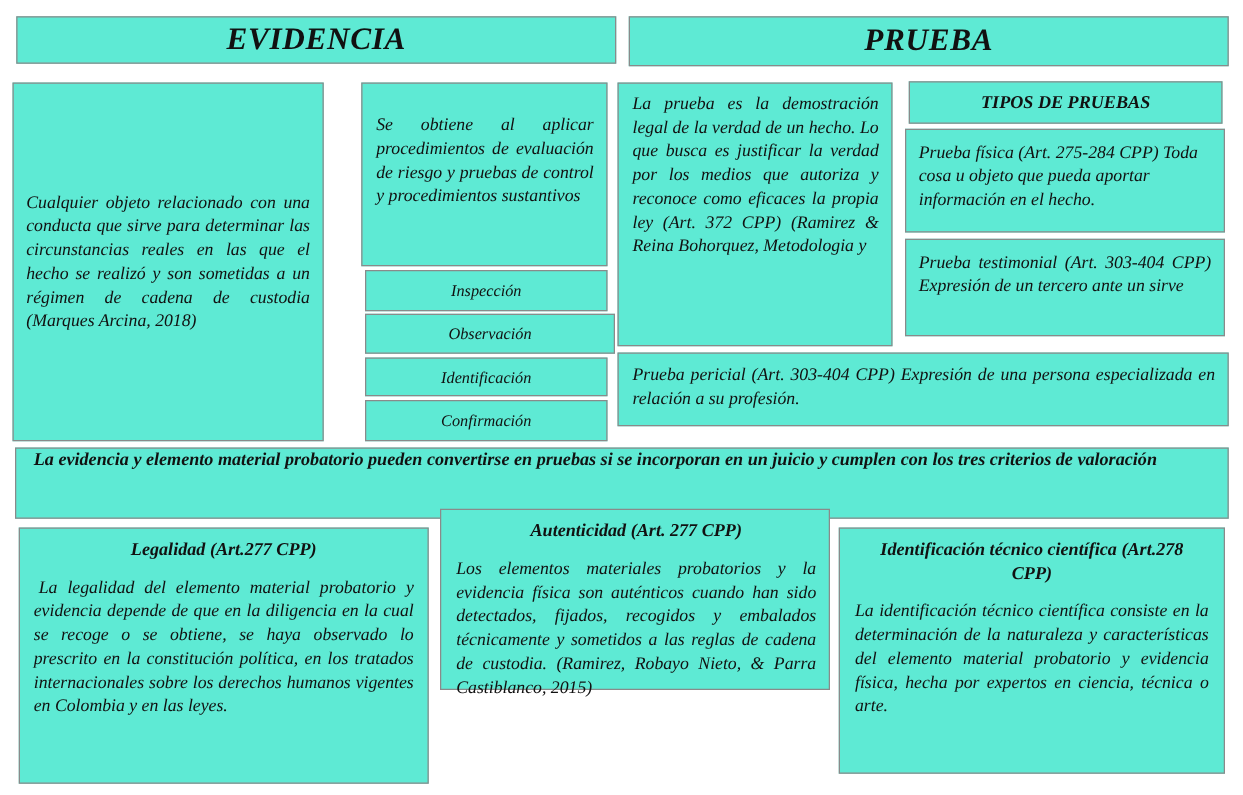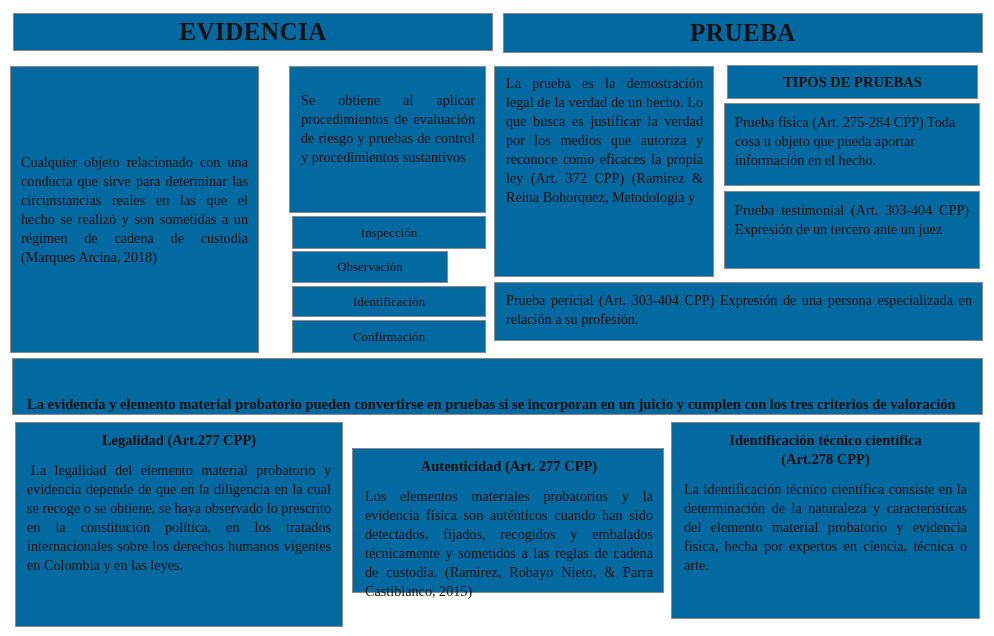--- a/index.html
+++ b/index.html
@@ -7,22 +7,23 @@
       width: 994px; height: 636px;
       background: #ffffff;
       position: relative;
       overflow: hidden;
       font-family: "Liberation Serif", "DejaVu Serif", serif;
       color: #111111;
     }
     .box {
       position: absolute;
       border: 1px solid #8a8a8a;
-      background: #0369a1;
+      background: #5eead4;
       box-sizing: border-box;
+      font-style: italic;
     }
     .hdr {
       display: flex; align-items: center; justify-content: center;
       font-weight: bold; font-size: 25px; letter-spacing: 0.5px;
     }
     .txt {
       font-size: 14.2px;
       line-height: 19px;
       text-align: justify;
     }
@@ -51,21 +52,21 @@
   <div class="txt" style="width:100%;">Cualquier objeto relacionado con una conducta que sirve para determinar las circunstancias reales en las que el hecho se realizó y son sometidas a un régimen de cadena de custodia (Marques Arcina, 2018)</div>
 </div>
 
 <div class="box" style="left:289px; top:66px; width:197px; height:147px; padding:24px 10px 0 11px;">
   <div class="txt">Se obtiene al aplicar procedimientos de evaluación de riesgo y pruebas de control y procedimientos sustantivos</div>
 </div>
 
 <div class="box center-txt" style="left:292px; top:216px; width:194px; height:33px;">
   <span>Inspección</span>
 </div>
-<div class="box center-txt" style="left:292px; top:251px; width:156px; height:32px;">
+<div class="box center-txt" style="left:292px; top:251px; width:200px; height:32px;">
   <span>Observación</span>
 </div>
 <div class="box center-txt" style="left:292px; top:286px; width:194px; height:31px;">
   <span>Identificación</span>
 </div>
 <div class="box center-txt" style="left:292px; top:320px; width:194px; height:33px;">
   <span>Confirmación</span>
 </div>
 
 <div class="box" style="left:494px; top:66px; width:220px; height:211px; padding:7px 10px 0 11px; overflow:hidden;">
@@ -79,38 +80,38 @@
 <div class="box" style="left:724px; top:103px; width:256px; height:83px; padding:9px 10px 0 10px;">
   <div class="txt" style="text-align:left;">
     <span>Prueba física (Art. 275-284 CPP)</span>
     <span>Toda cosa u objeto que pueda aportar información en el hecho.</span>
   </div>
 </div>
 
 <div class="box" style="left:724px; top:191px; width:256px; height:78px; padding:9px 10px 0 10px;">
   <div class="txt">
     <span>Prueba testimonial (Art. 303-404 CPP)</span>
-    <span>Expresión de un tercero ante un juez</span>
+    <span>Expresión de un tercero ante un sirve</span>
   </div>
 </div>
 
 <div class="box" style="left:494px; top:282px; width:489px; height:59px; padding:8px 10px 0 11px;">
   <div class="txt">Prueba pericial (Art. 303-404 CPP) Expresión de una persona especializada en relación a su profesión.</div>
 </div>
 
-<div class="box" style="left:12px; top:358px; width:971px; height:57px; display:flex; align-items:flex-end; padding:0 14px;">
+<div class="box" style="left:12px; top:358px; width:971px; height:57px; display:flex; align-items:flex-start; padding:0 14px;">
   <div class="banner">La evidencia y elemento material probatorio pueden convertirse en pruebas si se incorporan en un juicio y cumplen con los tres criterios de valoración</div>
 </div>
 
 <div class="box" style="left:15px; top:422px; width:328px; height:205px; padding:8px 11px 0 11px;">
   <div class="title-b" style="margin-bottom:11px;">Legalidad (Art.277 CPP)</div>
   <div class="txt" style="text-indent:4px;">La legalidad del elemento material probatorio y evidencia depende de que en la diligencia en la cual se recoge o se obtiene, se haya observado lo prescrito en la constitución política, en los tratados internacionales sobre los derechos humanos vigentes en Colombia y en las leyes.</div>
 </div>
 
-<div class="box" style="left:352px; top:448px; width:312px; height:145px; padding:8px 10px 0 12px;">
+<div class="box" style="left:352px; top:407px; width:312px; height:145px; padding:8px 10px 0 12px;">
   <div class="title-b" style="margin-bottom:11px;">Autenticidad (Art. 277 CPP)</div>
   <div class="txt">Los elementos materiales probatorios y la evidencia física son auténticos cuando han sido detectados, fijados, recogidos y embalados técnicamente y sometidos a las reglas de cadena de custodia. (Ramirez, Robayo Nieto, &amp; Parra Castiblanco, 2015)</div>
 </div>
 
 <div class="box" style="left:671px; top:422px; width:309px; height:197px; padding:8px 12px 0 12px;">
   <div class="title-b" style="margin-bottom:11px; padding:0 20px;">Identificación técnico científica (Art.278 CPP)</div>
   <div class="txt">La identificación técnico científica consiste en la determinación de la naturaleza y características del elemento material probatorio y evidencia física, hecha por expertos en ciencia, técnica o arte.</div>
 </div>
 
 </body></html>

